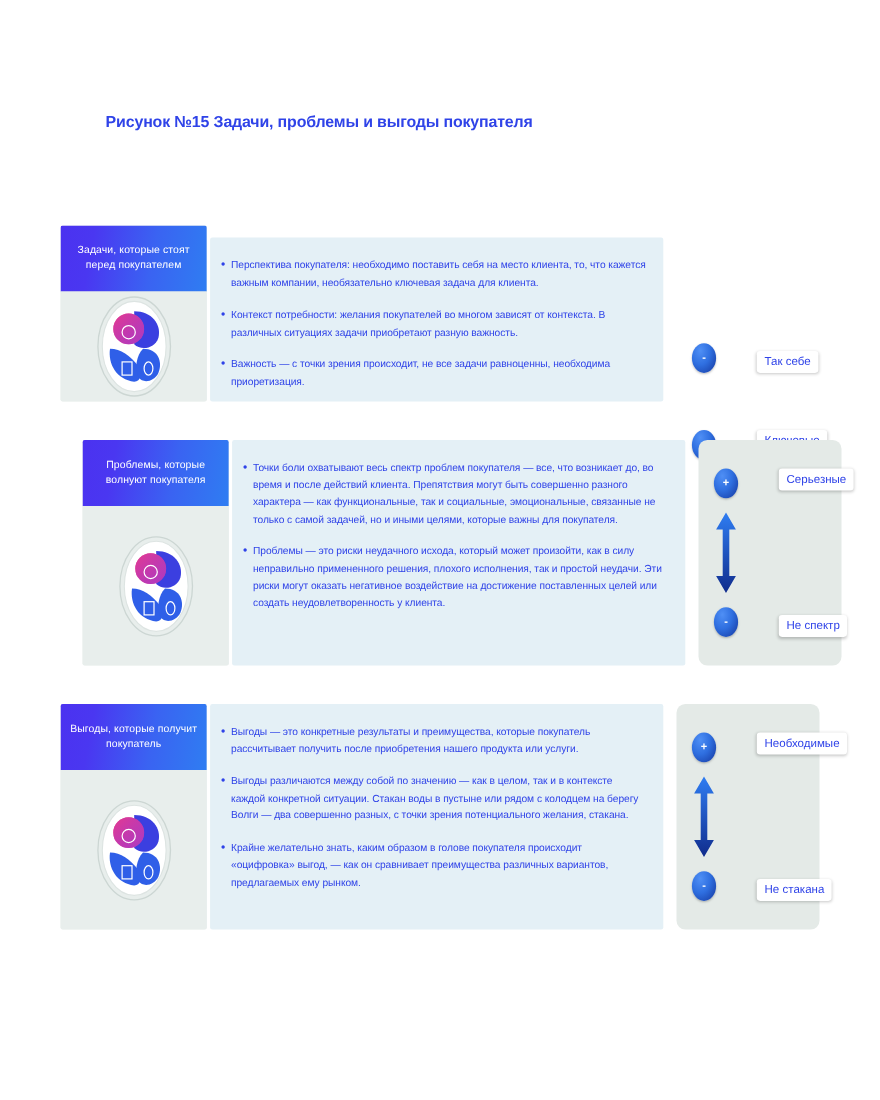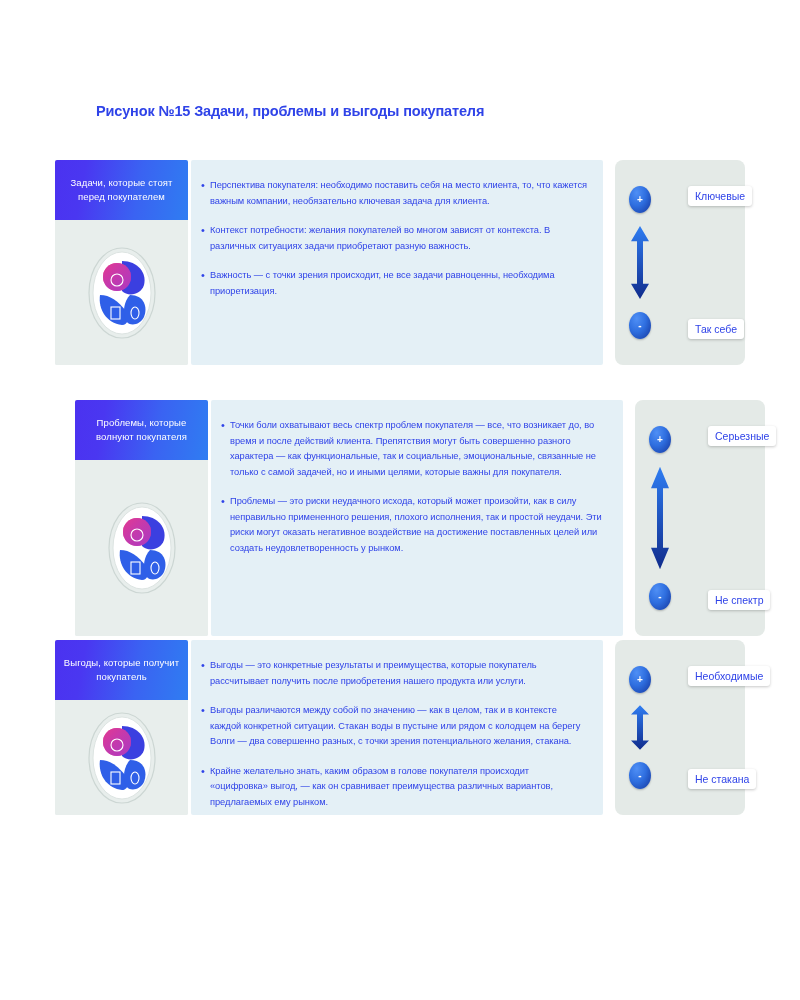--- a/index.html
+++ b/index.html
@@ -29,23 +29,23 @@
   }
 
   
   .row-block {
     position: absolute;
     left: 55px;
     width: 690px;
     display: flex;
     align-items: stretch;
   }
-  #row-0 { top: 160px; height: 205px; }
-  #row-1 { top: 400px; height: 236px; padding-left: 20px; }
-  #row-2 { top: 640px; height: 175px; }
+  #row-0 { top: 160px; height: 205px; align-items: flex-end; }
+  #row-1 { top: 400px; height: 205px; padding-left: 20px; }
+  #row-2 { top: 640px; height: 205px; }
 
   
   .left-col {
     width: 133px;
     flex: 0 0 133px;
     background: #e8eeec;
     border-radius: 2px;
     display: flex;
     flex-direction: column;
     overflow: hidden;
@@ -248,21 +248,21 @@
     </div>
   </div>
 
   <div class="content-panel">
     <div class="bullet">
       <span class="bullet-dot">•</span>
       <span class="bullet-text">Точки боли охватывают весь спектр проблем покупателя — все, что возникает до, во время и после действий клиента. Препятствия могут быть совершенно разного характера — как функциональные, так и социальные, эмоциональные, связанные не только с самой задачей, но и иными целями, которые важны для покупателя.</span>
     </div>
     <div class="bullet">
       <span class="bullet-dot">•</span>
-      <span class="bullet-text">Проблемы — это риски неудачного исхода, который может произойти, как в силу неправильно примененного решения, плохого исполнения, так и простой неудачи. Эти риски могут оказать негативное воздействие на достижение поставленных целей или создать неудовлетворенность у рынком.</span>
+      <span class="bullet-text">Проблемы — это риски неудачного исхода, который может произойти, как в силу неправильно примененного решения, плохого исполнения, так и простой неудачи. Эти риски могут оказать негативное воздействие на достижение поставленных целей или создать неудовлетворенность у клиента.</span>
     </div>
   </div>
 
   <div class="scale-panel">
     <div class="scale-node node-plus">+</div>
     <div class="scale-label label-top">Серьезные</div>
     <div class="scale-arrow">
       <svg viewBox="0 0 22 80" preserveAspectRatio="none">
         <defs>
           <linearGradient id="ar1" x1="0" y1="0" x2="0" y2="1">

